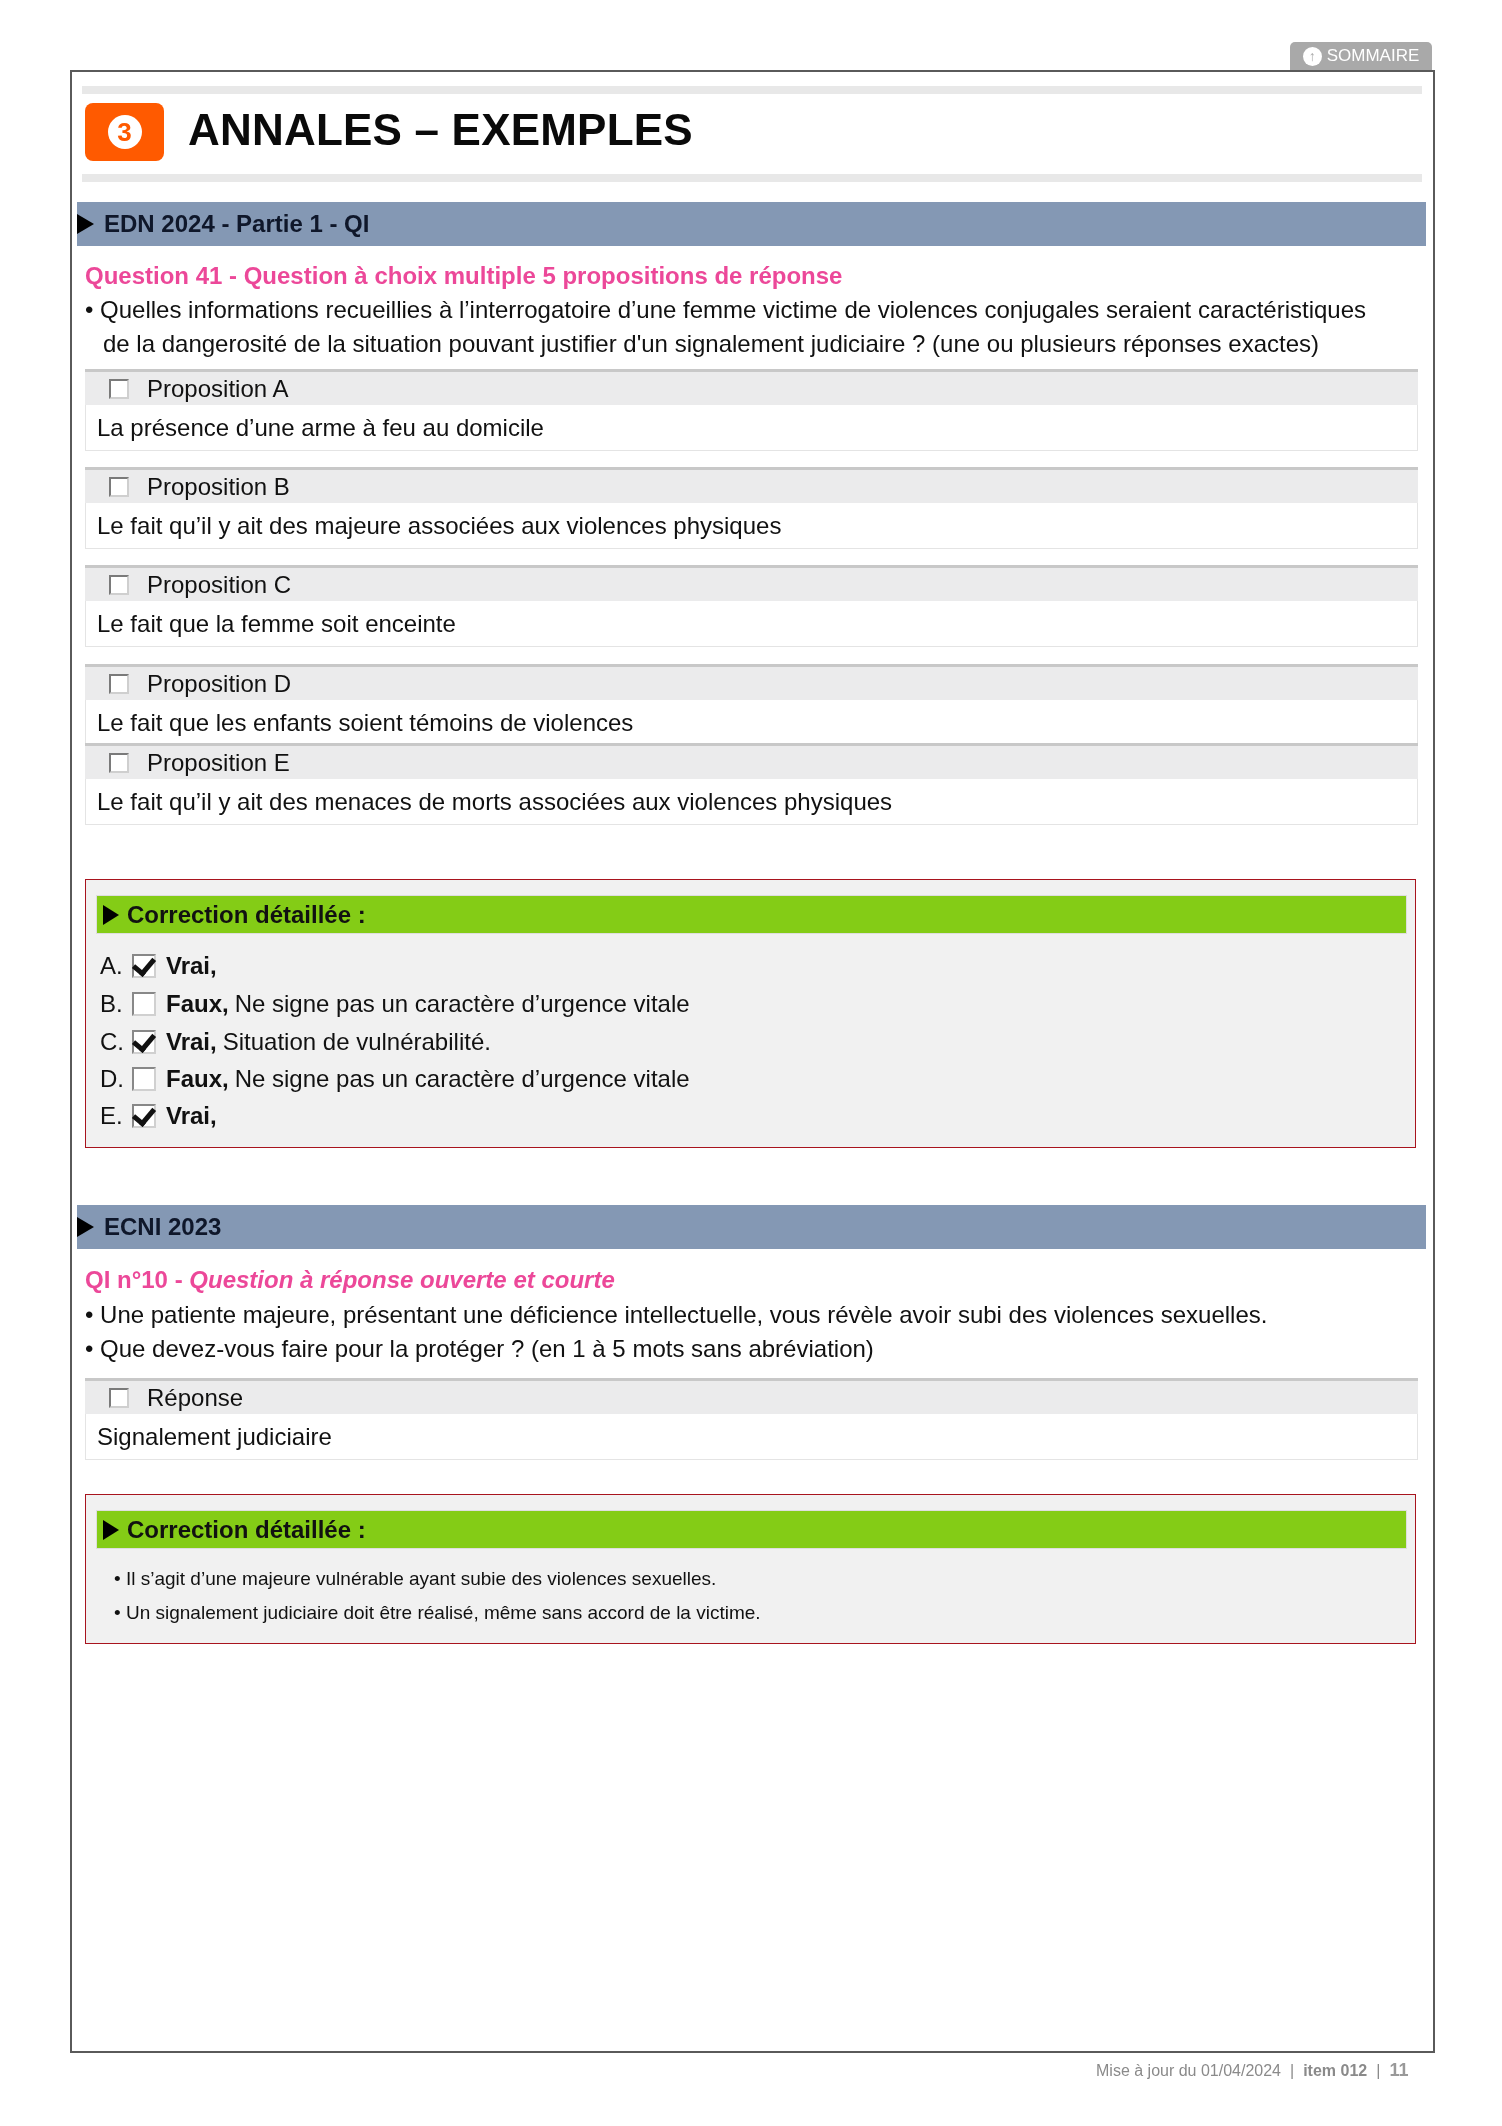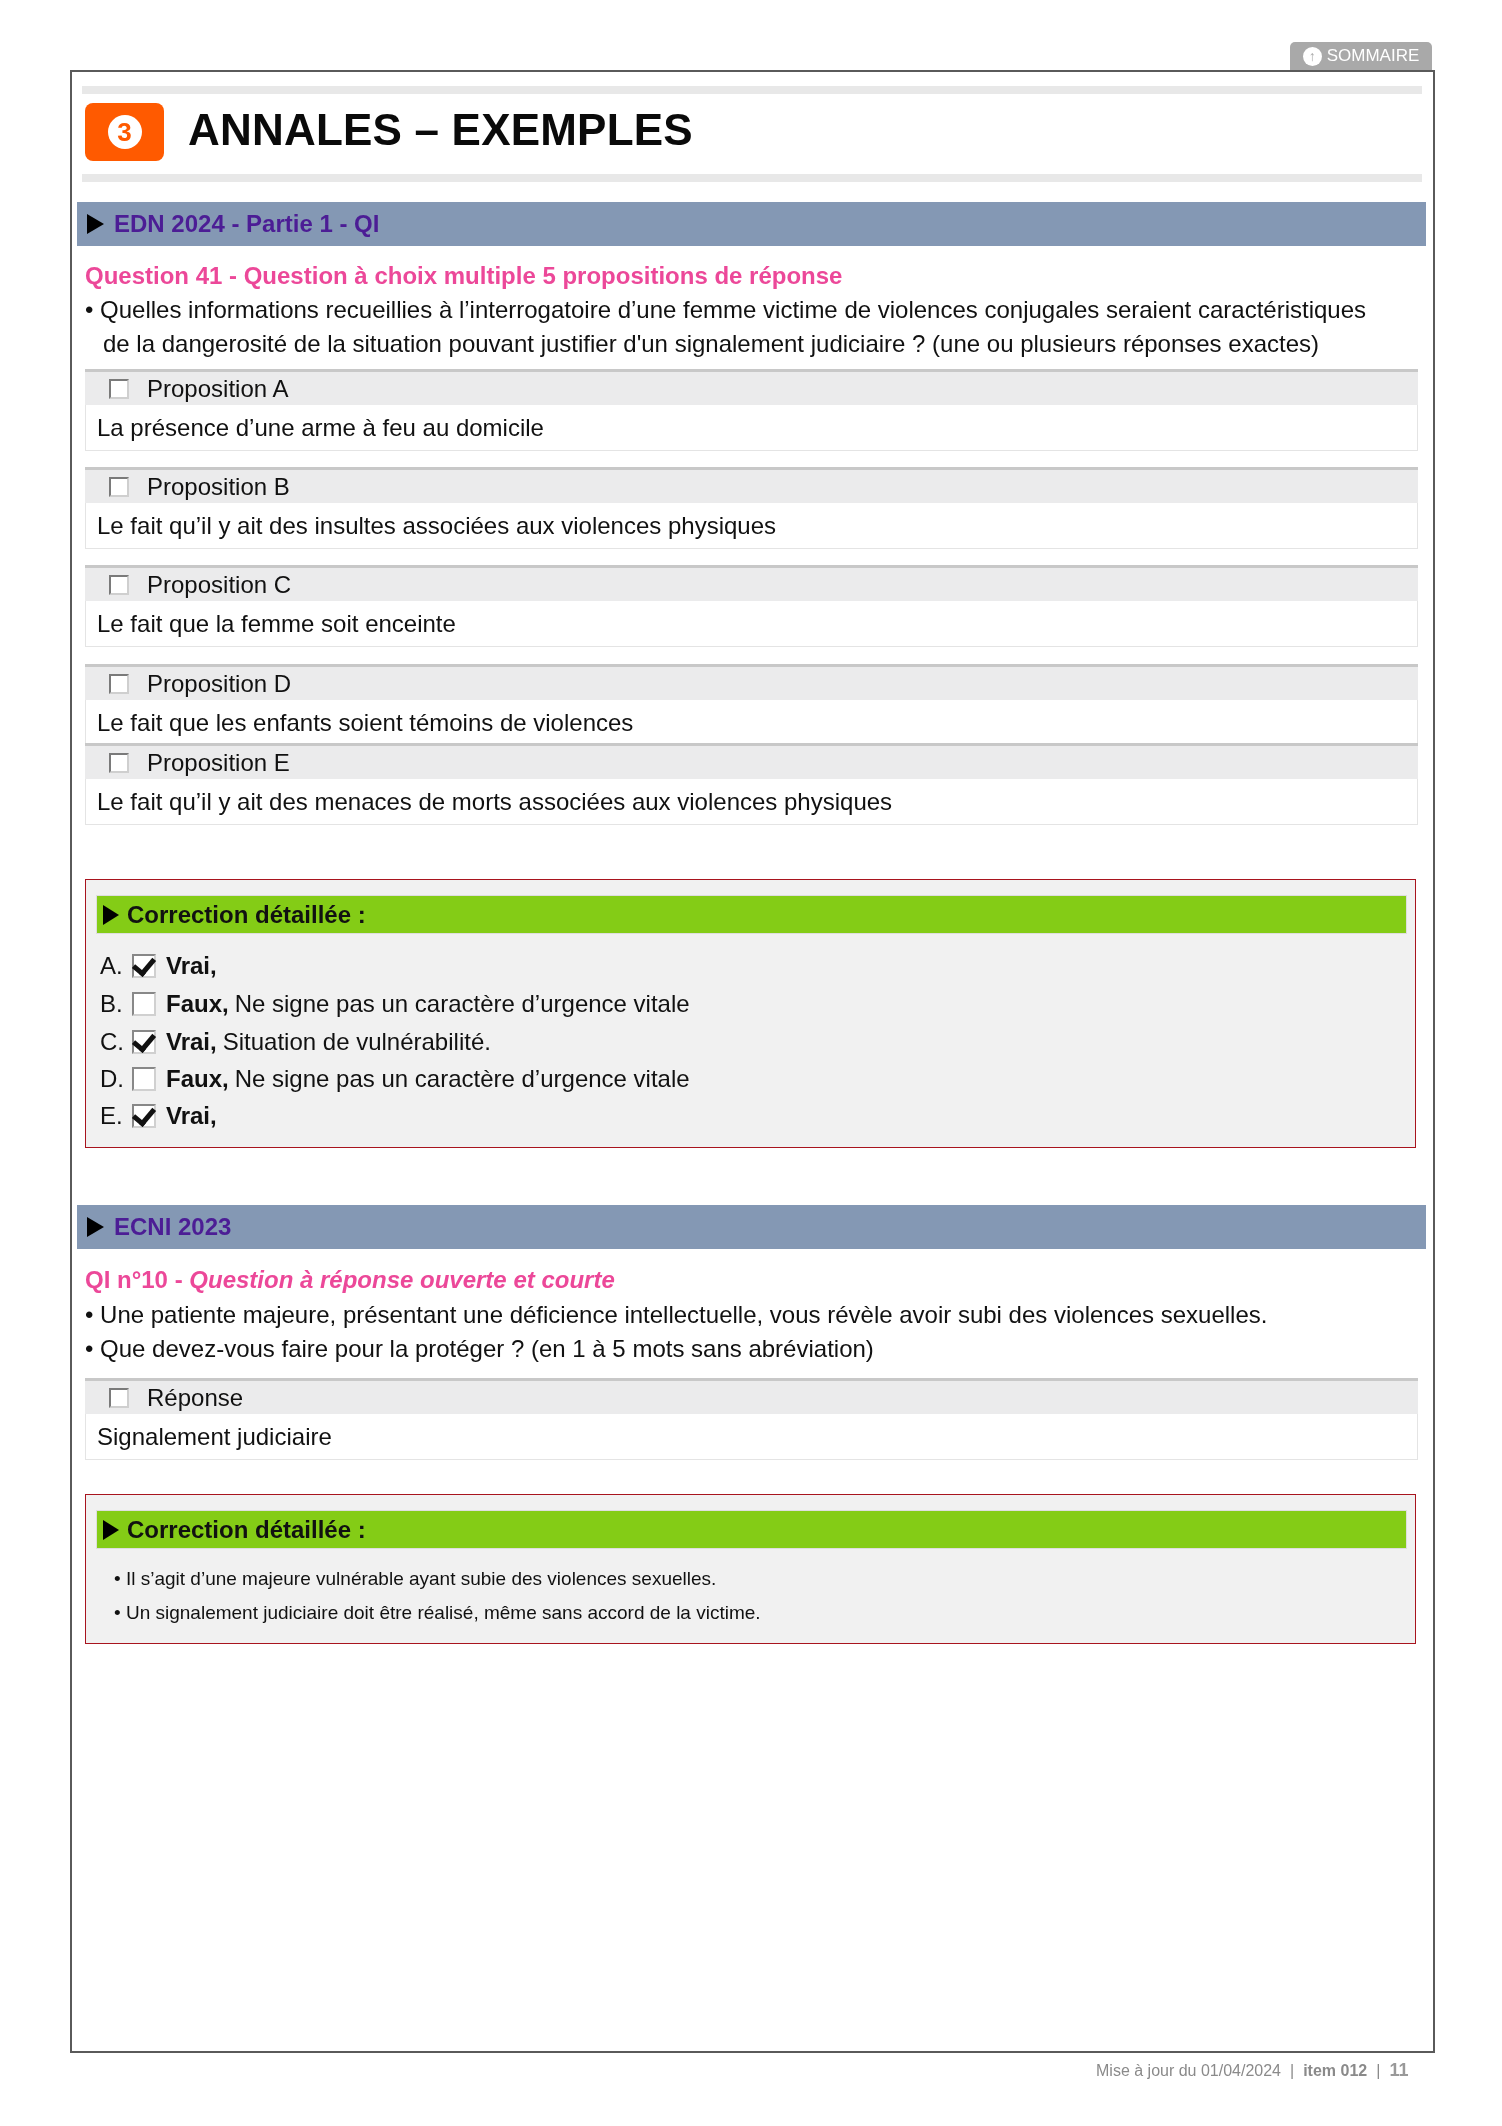--- a/index.html
+++ b/index.html
@@ -12,21 +12,21 @@
   .sommaire .up { width:19px; height:19px; border-radius:50%; background:#fff; color:#a9a9a9;
                   font-size:14px; font-weight:bold; display:flex; align-items:center; justify-content:center; line-height:1; }
   .frame { left:70px; top:70px; width:1361px; height:1979px; border:2px solid #5a5a5a; box-sizing:content-box; }
   .graybar { left:82px; width:1340px; height:8px; background:#e8e8e8; }
   .badge { left:85px; top:103px; width:79px; height:58px; background:#ff5a00; border-radius:8px;
            display:flex; align-items:center; justify-content:center; }
   .badge .num { width:34px; height:34px; border-radius:50%; background:#fff; color:#ff5a00;
                 font-weight:bold; font-size:26px; display:flex; align-items:center; justify-content:center; }
   .title { left:188px; top:105px; font-size:44px; font-weight:bold; letter-spacing:0.2px; color:#0a0a0a; }
   .section { left:77px; width:1349px; height:44px; background:#8498b4; display:flex; align-items:center;
-             padding-left:10px; box-sizing:border-box; font-size:24px; font-weight:bold; color:#4c1d95; }
+             box-sizing:border-box; font-size:24px; font-weight:bold; color:#0f172a; }
   .tri { display:inline-block; width:0; height:0; border-top:10px solid transparent; border-bottom:10px solid transparent;
          border-left:17px solid #000; margin-right:10px; }
   .qtitle { left:85px; font-size:24px; font-weight:bold; color:#ec4899; }
   .qtitle i { font-style:italic; }
   .qtext { left:85px; width:1340px; font-size:24px; line-height:34px; color:#111; }
   .qtext .line { white-space:nowrap; }
   .qtext .indent { padding-left:18px; }
   .prop { left:85px; width:1333px; height:82px; box-sizing:border-box; }
   .prop .hdr { height:36px; background:#ebebec; border-top:3px solid #c8c8c8; box-sizing:border-box;
                display:flex; align-items:center; padding-left:24px; font-size:24px; color:#111; }
@@ -84,21 +84,21 @@
       <span class="cb"></span>
       <span>Proposition A</span>
     </div>
   <div class="body">La présence d’une arme à feu au domicile</div>
 </div>
 <div class="abs prop" style="top:467px;">
   <div class="hdr">
       <span class="cb"></span>
       <span>Proposition B</span>
     </div>
-  <div class="body">Le fait qu’il y ait des insultes associées aux violences physiques</div>
+  <div class="body">Le fait qu’il y ait des majeure associées aux violences physiques</div>
 </div>
 <div class="abs prop" style="top:565px;">
   <div class="hdr">
       <span class="cb"></span>
       <span>Proposition C</span>
     </div>
   <div class="body">Le fait que la femme soit enceinte</div>
 </div>
 <div class="abs prop" style="top:664px;">
   <div class="hdr">

